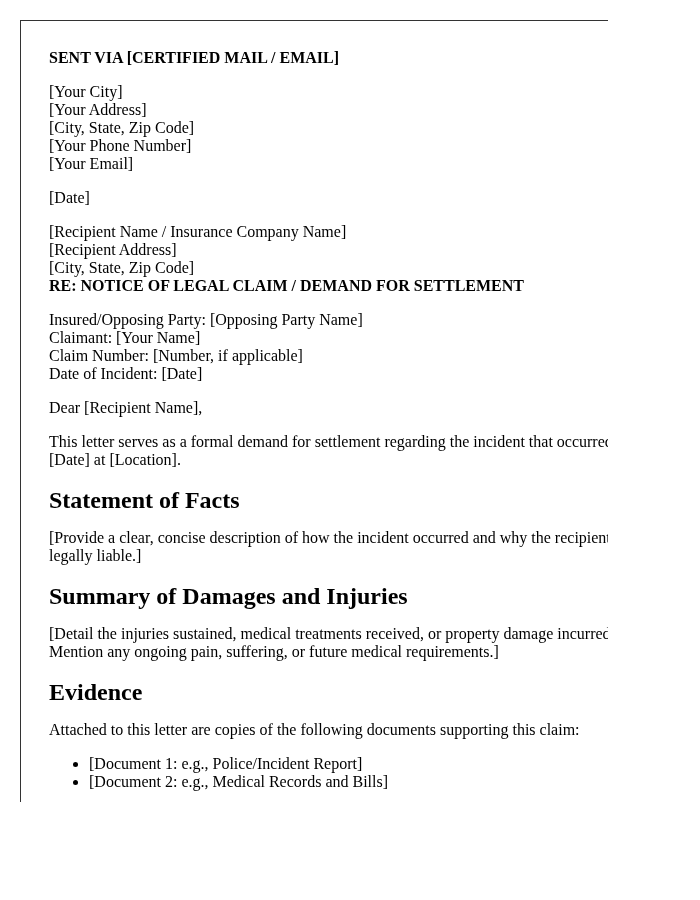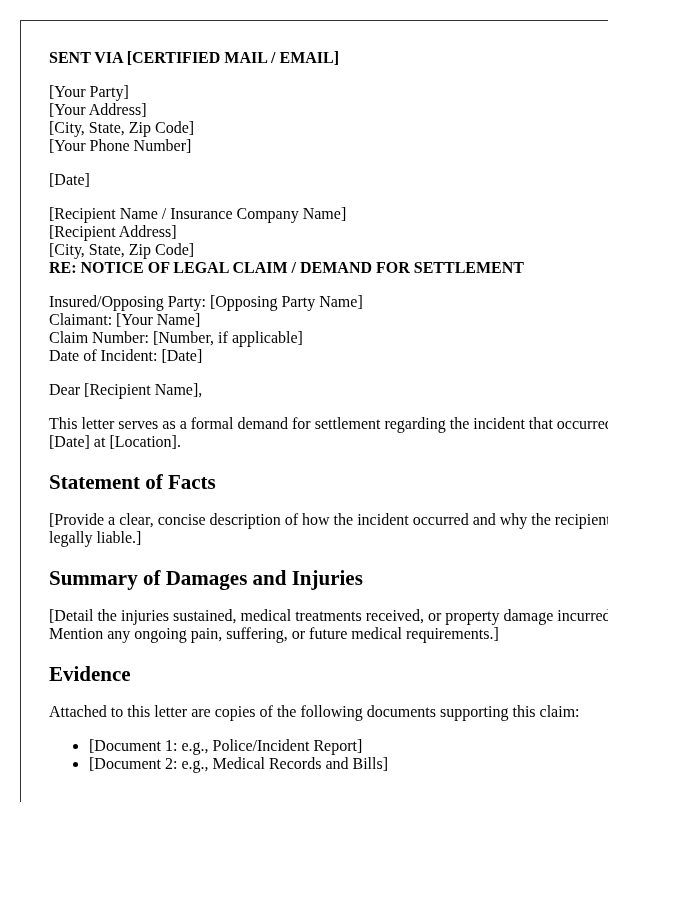--- a/index.html
+++ b/index.html
@@ -4,36 +4,37 @@
 <style>
   html, body { margin: 0; padding: 0; background: #ffffff; }
   body { width: 700px; height: 900px; position: relative; overflow: hidden;
          font-family: "Liberation Serif", "DejaVu Serif", serif; color: #000; }
   .viewport { position: absolute; left: 20px; top: 20px; width: 588px; height: 782px; overflow: hidden; }
   .page { box-sizing: border-box; width: 642px; border: 1px solid #333; border-bottom: none;
           padding: 28px 28px 40px 28px; font-size: 16px; line-height: 18px; min-height: 900px; }
   p { margin: 0 0 16px 0; }
   .bold { font-weight: bold; }
   .block div { line-height: 18px; }
-  h3 { font-size: 21px; font-weight: bold; margin: 20px 0 18px 0; line-height: 22px; }
+  h3 { font-size: 24px; font-weight: bold; margin: 20px 0 18px 0; line-height: 22px; }
   ul { margin: 0; padding-left: 40px; }
   ul li { line-height: 18px; }
 </style>
 </head>
 <body>
 
 <div class="viewport">
   <div class="page">
     <p class="bold">SENT VIA [CERTIFIED MAIL / EMAIL]</p>
 
     <div class="block" style="margin-bottom:16px;">
-      <div>[Your Party]</div>
+      <div>[Your City]</div>
       <div>[Your Address]</div>
       <div>[City, State, Zip Code]</div>
       <div>[Your Phone Number]</div>
+      <div>[Your Email]</div>
     </div>
 
     <p>[Date]</p>
 
     <div class="block" style="">
       <div>[Recipient Name / Insurance Company Name]</div>
       <div>[Recipient Address]</div>
       <div>[City, State, Zip Code]</div>
     </div>
 

